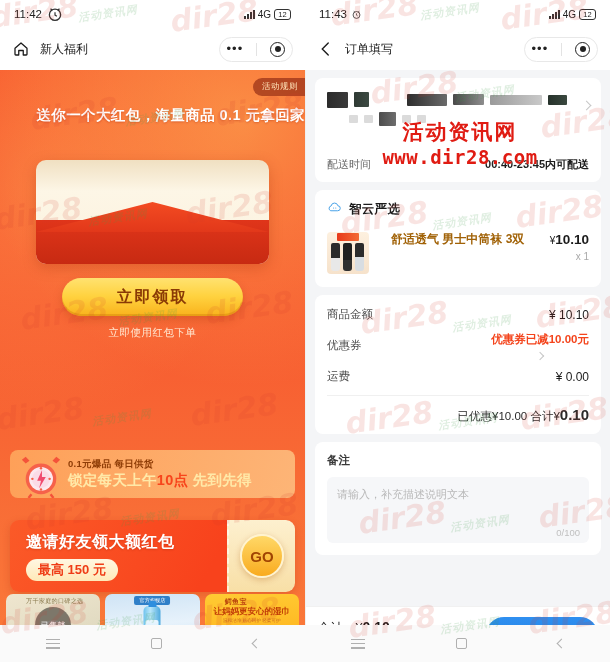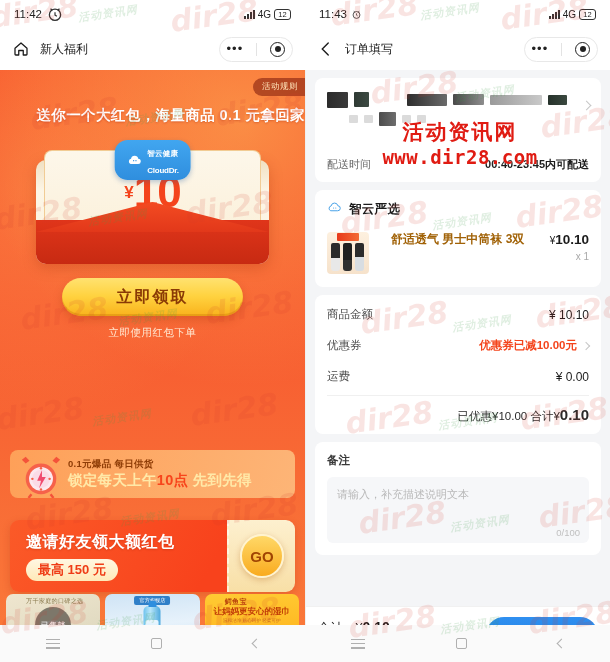--- a/index.html
+++ b/index.html
@@ -276,21 +276,21 @@
   .item-spec { font-size: 10px; color:#a6a6a6; margin-top: 5px; }
   .item-right { text-align: right; }
   .item-price { font-size: 13.5px; color:#1b1b1b; font-weight: 700; }
   .item-price span.y { font-size: 10px; font-weight: 400; }
   .item-qty { font-size: 10px; color:#a9a9a9; margin-top: 4px; }
 
   .sum-card { padding: 4px 12px 10px; }
   .sum-row { display:flex; justify-content:space-between; align-items:center; height: 31px; }
   .sum-lbl { font-size: 11.5px; color:#4a4a4a; }
   .sum-val { font-size: 12px; color:#1b1b1b; }
-  .coupon-val { font-size: 11.5px; color:#f4441c; font-weight: 700; display:flex; align-items:center; gap:6px; }
+  .coupon-val { font-size: 11.5px; color:#f4441c; font-weight: 700; display:flex; align-items:center; gap:6px;flex-direction:column; }
   .coupon-val .ch {
     width: 6px; height: 6px; border-right: 1.4px solid #c6c6c6; border-top: 1.4px solid #c6c6c6;
     transform: rotate(45deg);
   }
   .sum-div { border-top: 1px solid #f0f0f0; margin: 3px 0 0; }
   .sum-total { text-align: right; padding-top: 10px; font-size: 11.5px; color:#2a2a2a; }
   .sum-total b { font-size: 15px; }
 
   .note-card { padding: 11px 12px 12px; }
   .note-lbl { font-size: 11.5px; color:#3a3a3a; font-weight: 700; }
@@ -385,38 +385,20 @@
     </div>
 
     <div class="promo">
 
       <div class="rules-badge">活动规则</div>
 
       <div class="promo-head">送你一个大红包，海量商品 0.1 元拿回家</div>
 
       <div class="env-wrap">
         <div class="env-back"></div>
-        <div class="env-card">
-          <div class="brand-chip">
-            <svg class="cloud-glyph" viewBox="0 0 24 18">
-              <path d="M6 15h11a4 4 0 0 0 .4-8A5.5 5.5 0 0 0 6.6 7.3A4 4 0 0 0 6 15z" fill="#fff"></path>
-              <circle cx="10.5" cy="10" r="1" fill="#2f8ede"></circle>
-              <circle cx="14" cy="10" r="1" fill="#2f8ede"></circle>
-            </svg>
-            <span class="brand-txt">
-              <span class="brand-cn">智云健康</span><br>
-              <span class="brand-en">CloudDr.</span>
-            </span>
-          </div>
-          <div class="amount">
-            <span class="yen">¥</span>
-            <span class="num">10</span>
-          </div>
-          <div class="amount-sub">无门槛券</div>
-        </div>
         <div class="env-flap"></div>
       </div>
 
       <div class="cta">立即领取</div>
       <div class="cta-sub">立即使用红包下单</div>
 
       <div class="alarm-strip">
         <svg class="clock" viewBox="0 0 48 46">
           <path d="M8 10l-4-4 4-3 4 4z" fill="#f4533a"></path>
           <path d="M40 10l4-4-4-3-4 4z" fill="#f4533a"></path>

